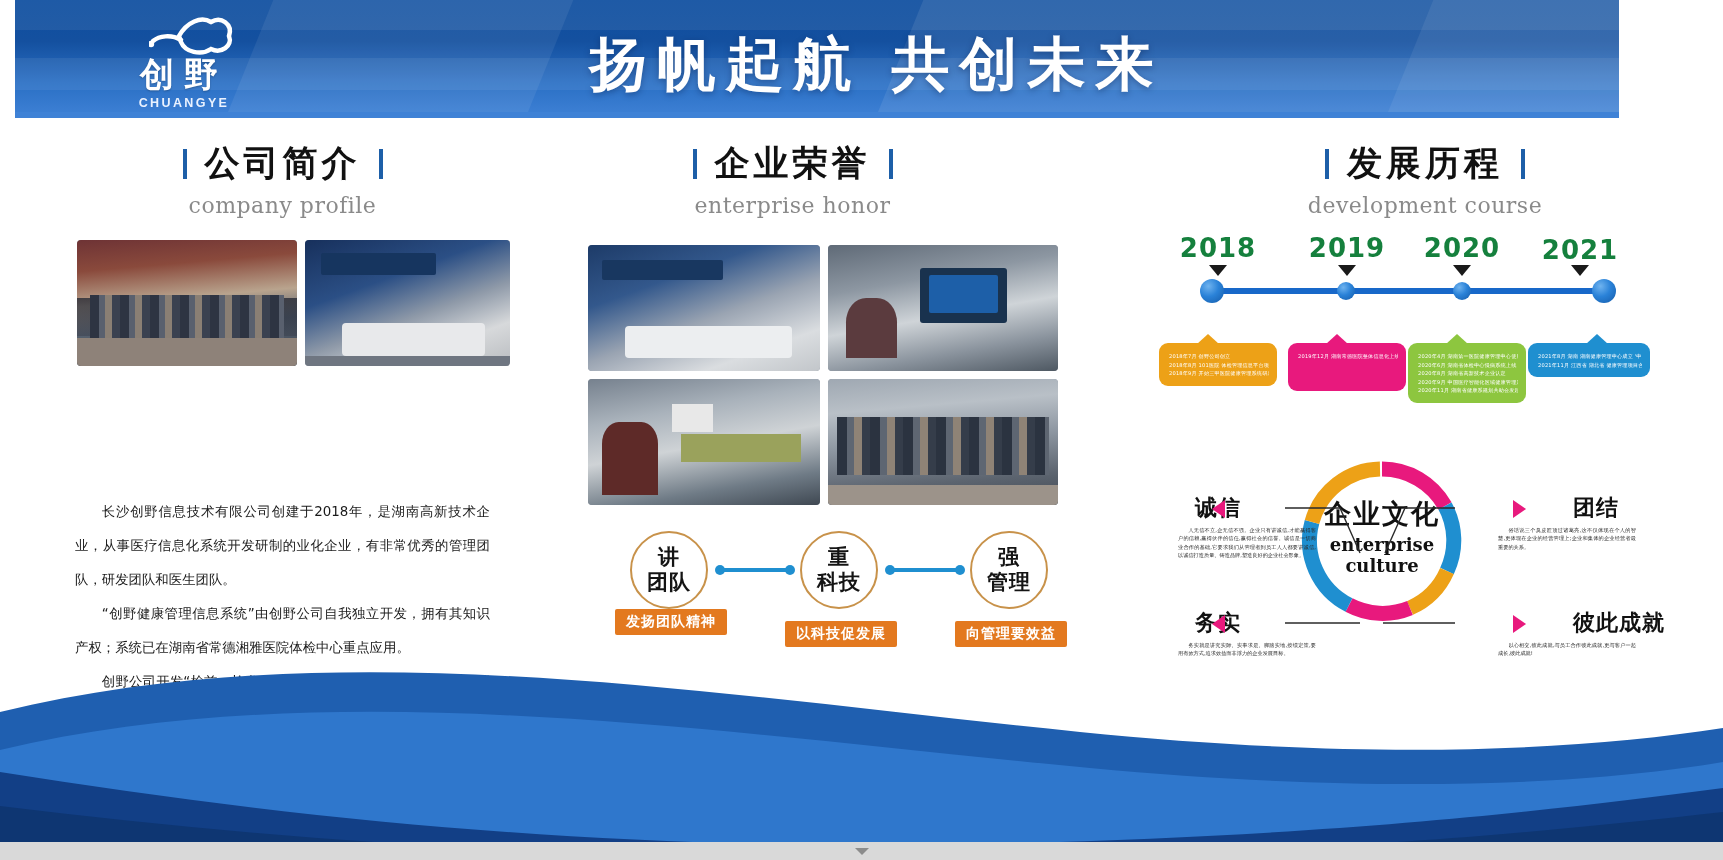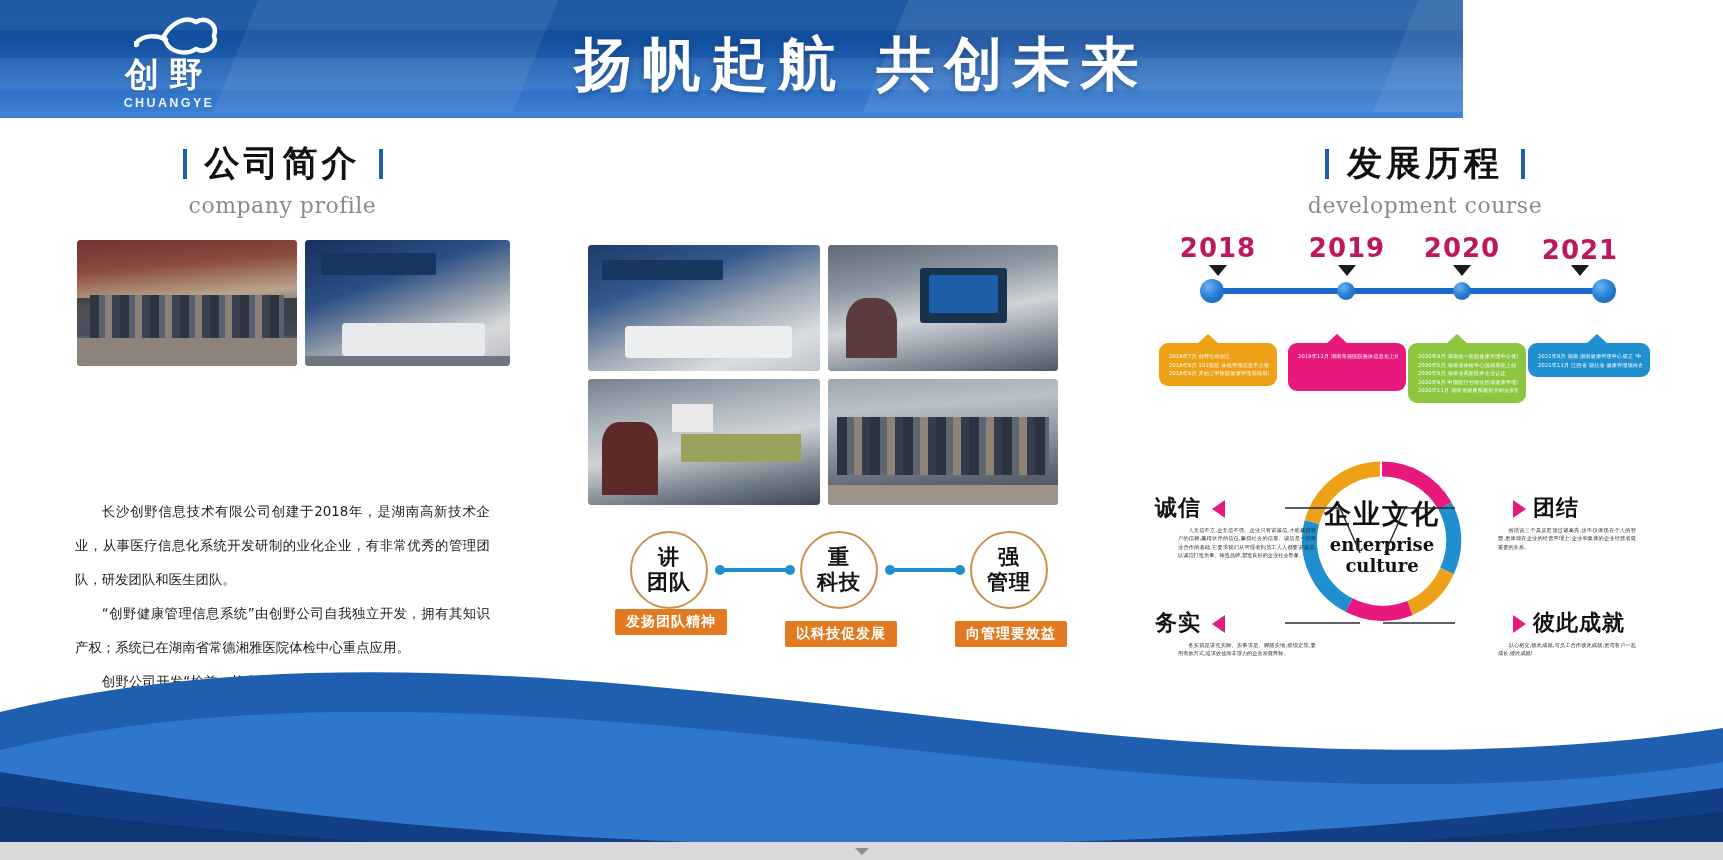--- a/index.html
+++ b/index.html
@@ -6,21 +6,21 @@
   html, body {
     width: 1723px; height: 860px;
     background: #ffffff;
     font-family: "Liberation Sans", "DejaVu Sans", sans-serif;
     overflow: hidden;
   }
   #stage { position: relative; width: 1723px; height: 860px; background:#fff; overflow:hidden; }
 
   
   .header {
-    position: absolute; left: 0; top: 0; width: 1463px; height: 118px;
+    position: absolute; left: 15px; top: 0; width: 1604px; height: 118px;
     background: linear-gradient(180deg,#0d4ea0 0%, #14509f 35%, #2a6fc4 70%, #3f82d6 100%);
     overflow: hidden;
   }
   .hdr-band {
     position:absolute; left:0; right:0; height:26px;
     background: rgba(255,255,255,0.07);
   }
   .hdr-slash {
     position:absolute; top:-20px; height:180px; width:760px;
     background: rgba(255,255,255,0.085);
@@ -95,21 +95,21 @@
   .badge {
     position:absolute; height:26px; padding:0 11px; background:#e3791f; color:#fff;
     display:flex; align-items:center; justify-content:center;
     font-family:"DejaVu Sans", sans-serif; font-size:14px; font-weight:700; letter-spacing:1px;
     border-radius:2px; white-space:nowrap;
   }
 
   
   .tl-year {
     position:absolute; font-family:"DejaVu Sans", sans-serif;
-    font-size:26px; font-weight:900; color:#be185d; letter-spacing:1px; text-align:center; width:100px;
+    font-size:26px; font-weight:900; color:#15803d; letter-spacing:1px; text-align:center; width:100px;
   }
   .tl-caret {
     position:absolute; width:0; height:0;
     border-left:9px solid transparent; border-right:9px solid transparent; border-top:11px solid #1a1a1a;
   }
   .tl-line { position:absolute; height:6px; background:#1868c9; border-radius:3px; }
   .tl-dot {
     position:absolute; border-radius:50%;
     background: radial-gradient(circle at 35% 30%, #6fb3ef 0%, #2a82d8 45%, #145aa8 100%);
   }
@@ -127,21 +127,21 @@
   
   .culture-center {
     position:absolute; text-align:center; width:180px;
   }
   .cc-cn { font-family:"DejaVu Serif","Liberation Serif", serif; font-size:27px; font-weight:700; color:#111; letter-spacing:2px; }
   .cc-en1 { font-family:"DejaVu Serif","Liberation Serif", serif; font-size:18px; font-weight:700; color:#111; margin-top:2px; }
   .cc-en2 { font-family:"DejaVu Serif","Liberation Serif", serif; font-size:18px; font-weight:700; color:#111; }
 
   .cul-label {
     position:absolute; font-family:"DejaVu Sans", sans-serif;
-    font-size:22px; font-weight:800; color:#111; letter-spacing:1px; white-space:nowrap;
+    font-size:22px; font-weight:800; color:#111; letter-spacing:1px; white-space:nowrap;margin-left:40px;
   }
   .cul-arrow { position:absolute; width:0; height:0; }
   .cul-arrow.left {
     border-top:9px solid transparent; border-bottom:9px solid transparent; border-right:13px solid #e8197d;
   }
   .cul-arrow.right {
     border-top:9px solid transparent; border-bottom:9px solid transparent; border-left:13px solid #e8197d;
   }
   .cul-desc {
     position:absolute; width:138px;
@@ -191,20 +191,28 @@
 
     <div class="sec-title-wrap" style="left:75px;top:22px;width:415px;">
       <div class="sec-title-cn">
         <span class="tick"></span>
         <span>公司简介</span>
         <span class="tick"></span>
       </div>
       <div class="sec-title-en">company profile</div>
     </div>
 
+    <div class="sec-title-wrap" style="left:585px;top:22px;width:415px;">
+      <div class="sec-title-cn">
+        <span class="tick"></span>
+        <span>企业荣誉</span>
+        <span class="tick"></span>
+      </div>
+      <div class="sec-title-en">enterprise honor</div>
+    </div>
 
     <div class="sec-title-wrap" style="left:1200px;top:22px;width:450px;">
       <div class="sec-title-cn">
         <span class="tick"></span>
         <span>发展历程</span>
         <span class="tick"></span>
       </div>
       <div class="sec-title-en">development course</div>
     </div>
 

